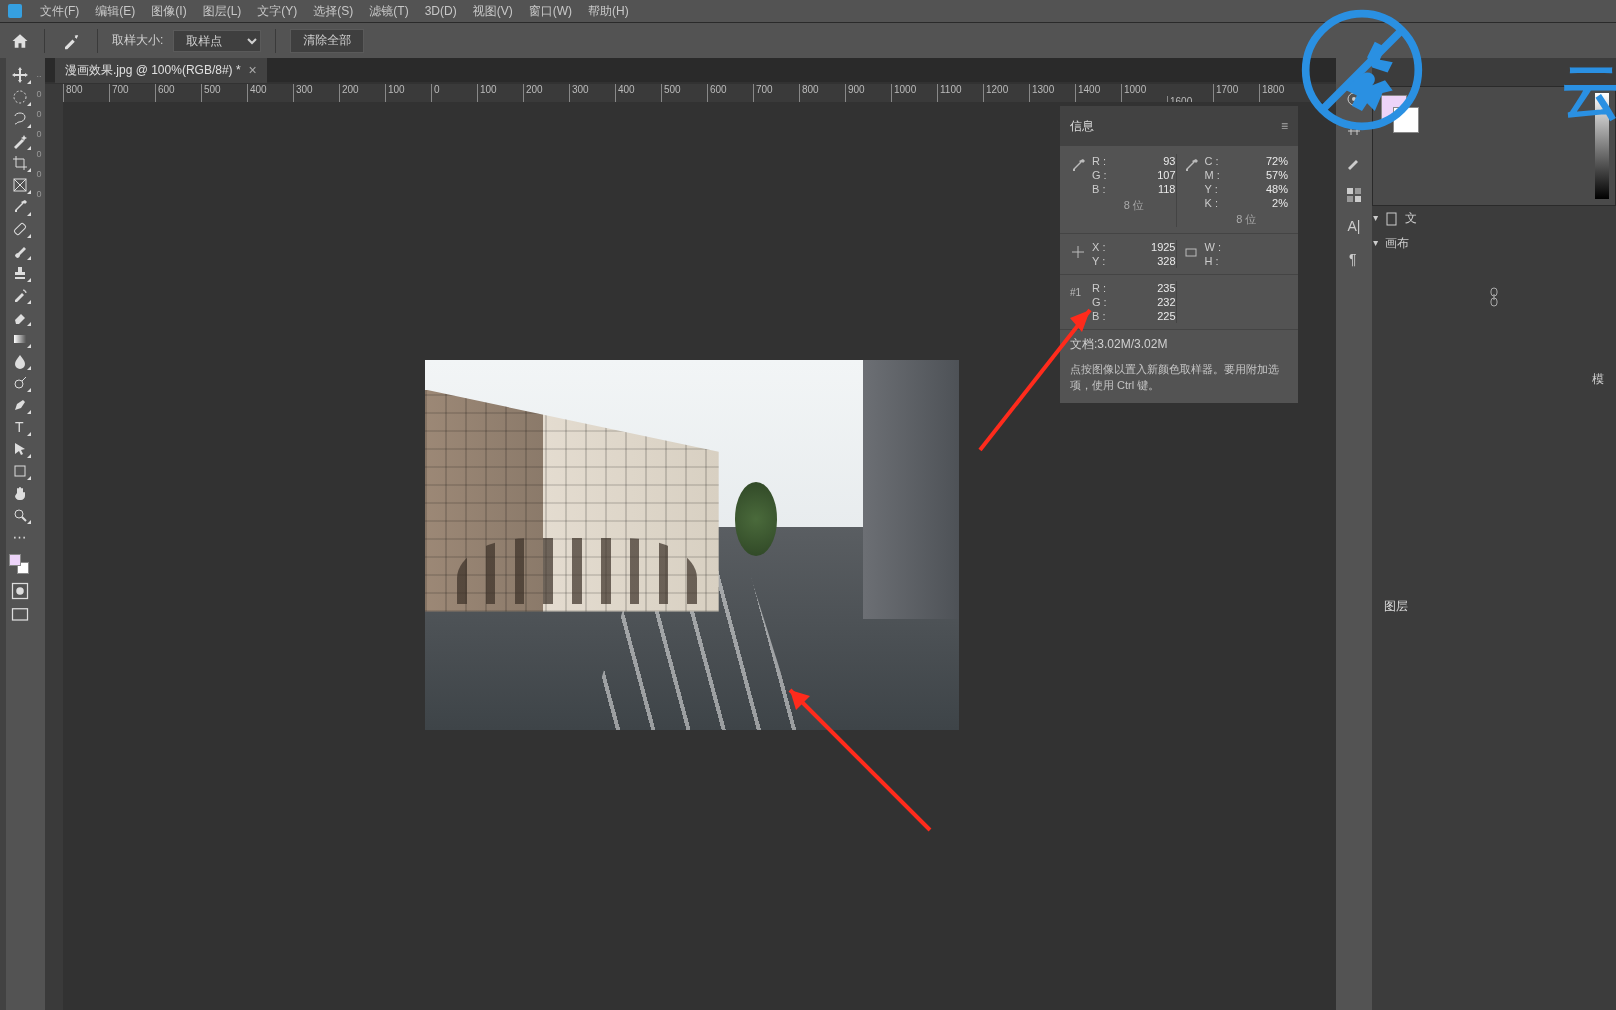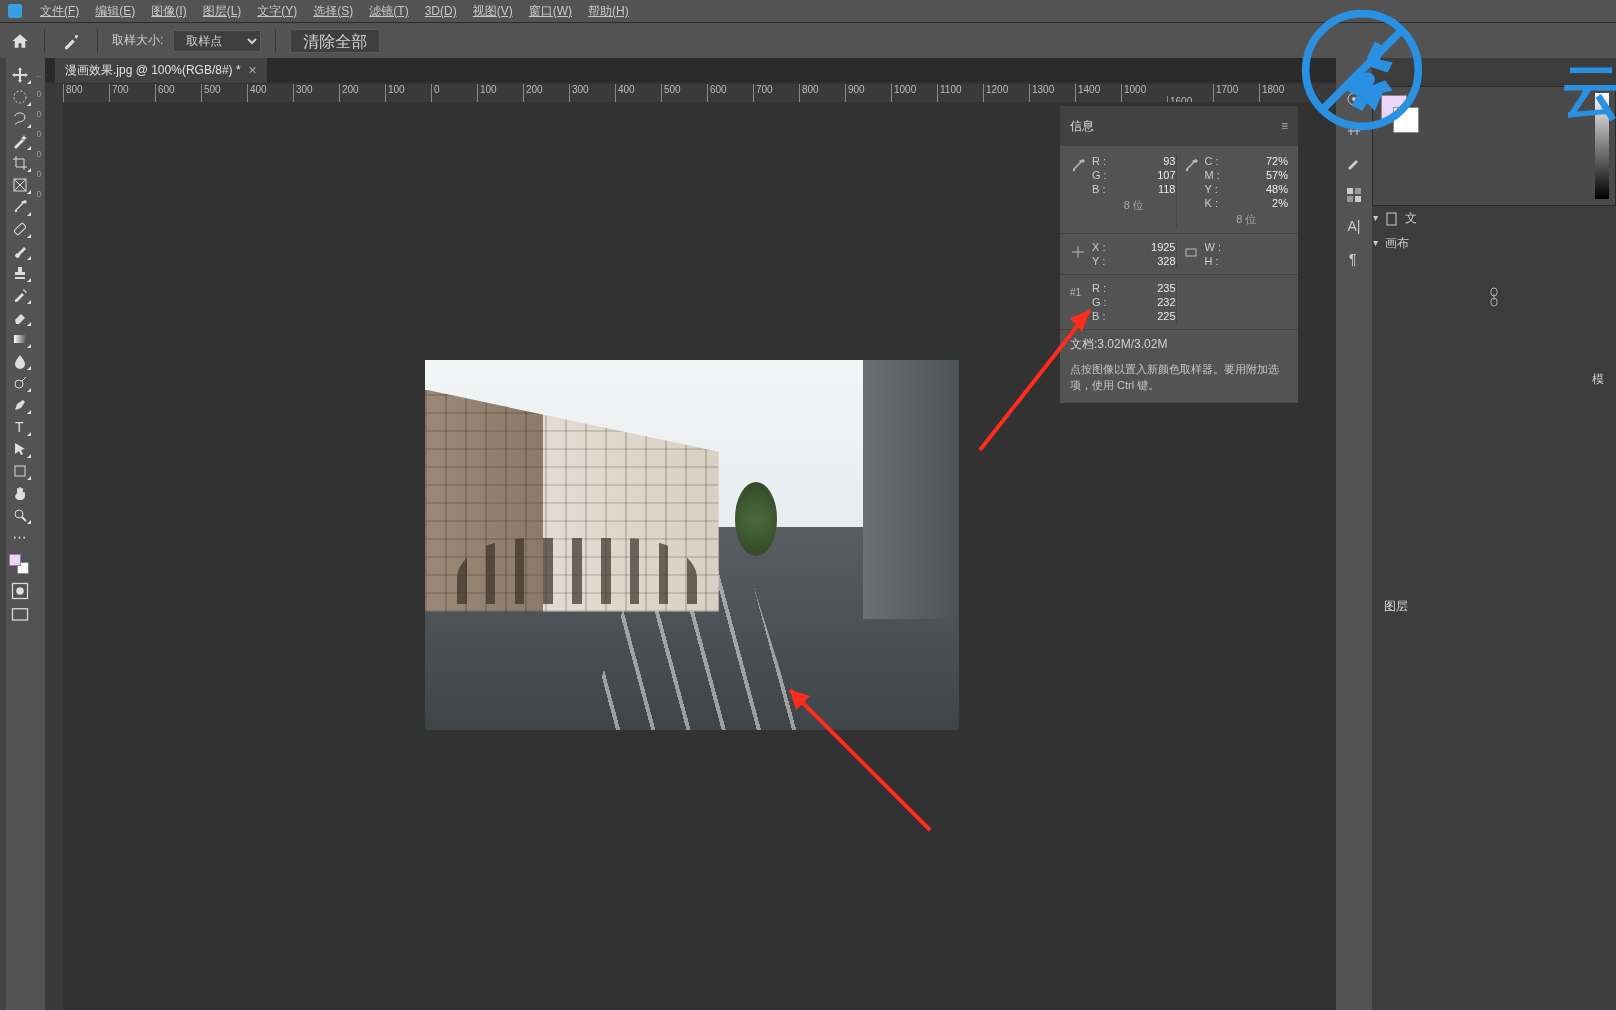--- a/index.html
+++ b/index.html
@@ -1,30 +1,30 @@
 <!DOCTYPE html>
 <html><head>
 <meta charset="utf-8">
 <style>
 * { margin: 0; padding: 0; box-sizing: border-box; font-family: "Microsoft YaHei", Arial, sans-serif; }
 body { background: #323232; color: #c8c8c8; width: 1616px; height: 1010px; overflow: hidden; position: relative; }
 
 
-.menubar { height: 22px; background: #535353; display: flex; align-items: center; padding-left: 8px; font-size: 12px; text-decoration: underline; }
+.menubar { height: 22px; background: #535353; display: flex; align-items: center; padding-left: 8px; font-size: 12px; }
 .menubar .ps-icon { width: 14px; height: 14px; background: #36a0e0; margin-right: 10px; border-radius: 2px; }
 .menubar .menu-item { padding: 0 8px; cursor: pointer; }
 
 
 .options-bar { height: 36px; background: #535353; display: flex; align-items: center; padding-left: 10px; border-top: 1px solid #2a2a2a; font-size: 12px; gap: 10px; }
 .home-icon { width: 20px; height: 18px; cursor: pointer; }
 .home-icon svg, .wand-icon svg { width: 100%; height: 100%; }
 .wand-icon { width: 24px; height: 18px; cursor: pointer; }
 .opt-label { color: #d0d0d0; }
 .opt-select { background: #3f3f3f; border: 1px solid #5a5a5a; color: #d0d0d0; padding: 2px 22px 2px 8px; font-size: 12px; height: 22px; }
-.opt-btn { background: #3f3f3f; border: 1px solid #5a5a5a; color: #d0d0d0; padding: 2px 12px; font-size: 16px; height: 24px; cursor: pointer; }
+.opt-btn { background: #3f3f3f; border: 1px solid #5a5a5a; color: #d0d0d0; padding: 2px 12px; font-size: 12px; height: 24px; cursor: pointer; }
 .vsep { width: 1px; height: 24px; background: #3a3a3a; margin: 0 4px; }
 
 
 .main { display: flex; height: calc(100% - 58px); }
 
 
 .tools-left { width: 6px; background: #424242; }
 .tools { width: 27px; background: #535353; padding-top: 6px; display: flex; flex-direction: column; align-items: center; }
 .tool { width: 24px; height: 20px; margin: 1px 0; cursor: pointer; display: flex; align-items: center; justify-content: center; position: relative; }
 .tool.has-sub::after { content: ""; position: absolute; right: 1px; bottom: 1px; width: 0; height: 0; border-right: 4px solid #ddd; border-top: 4px solid transparent; }

